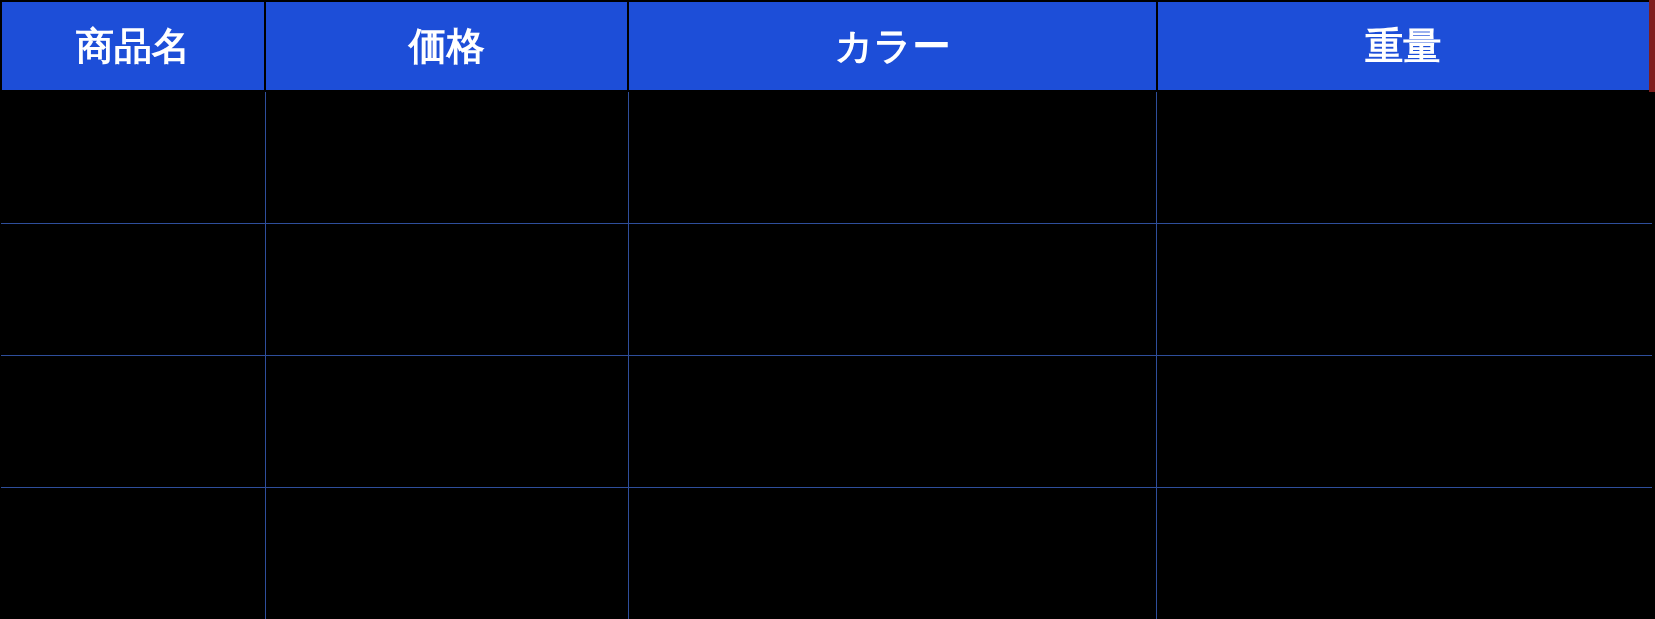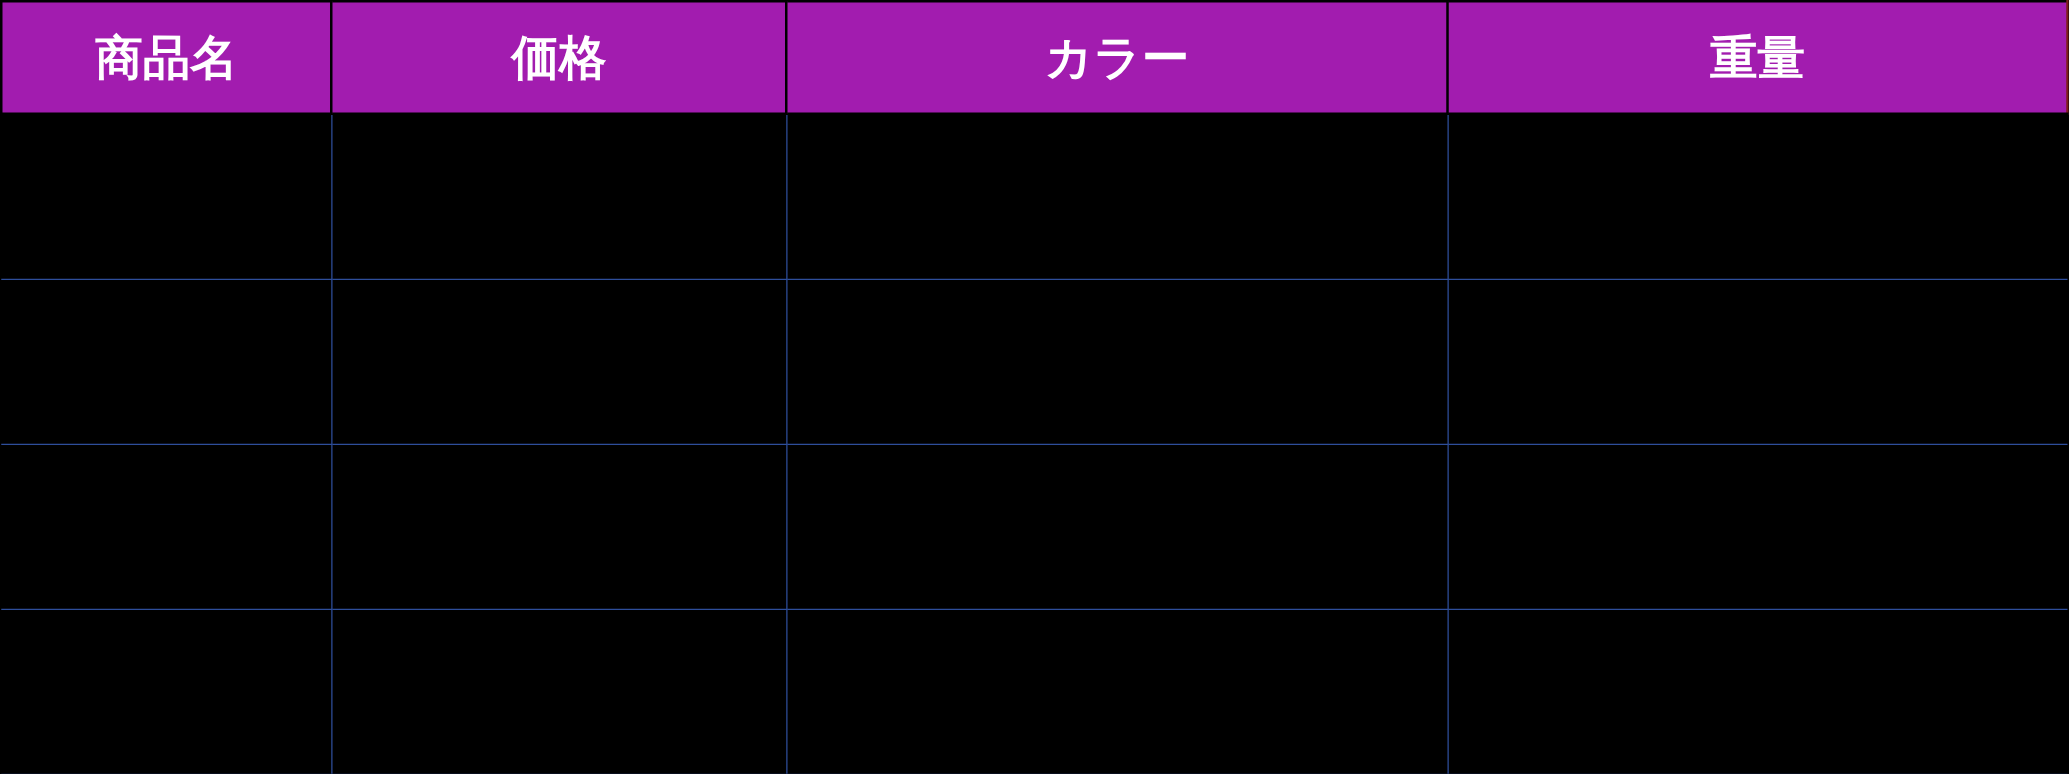--- a/index.html
+++ b/index.html
@@ -13,33 +13,33 @@
       width: 100%;
       height: 100%;
       border-collapse: collapse;
       table-layout: fixed;
     }
     col.c0 { width: 16%; }
     col.c1 { width: 22%; }
     col.c2 { width: 32%; }
     col.c3 { width: 30%; }
     th {
-      background: #a21caf;
+      background: #1d4ed8;
       color: #fff;
       font-size: 38px;
       font-weight: 700;
       text-align: center;
       height: 90px;
       border-left: 2px solid #000;
       border-right: 2px solid #000;
       border-top: 2px solid #000;
       border-bottom: 2px solid #000;
     }
     th:first-child { border-left: 2px solid #000; }
-    th:last-child  { border-right: 2px solid #7f1d1d; }
+    th:last-child  { border-right: 6px solid #7f1d1d; }
     td {
       background: #000;
       height: 132px;
       border-left: 1px solid #2e4e9b;
       border-right: 1px solid #2e4e9b;
       border-bottom: 1px solid #2e4e9b;
     }
     tr:last-child td { border-bottom: 1px solid #2e4e9b; }
     td:first-child { border-left: none; }
     td:last-child  { border-right: none; }

